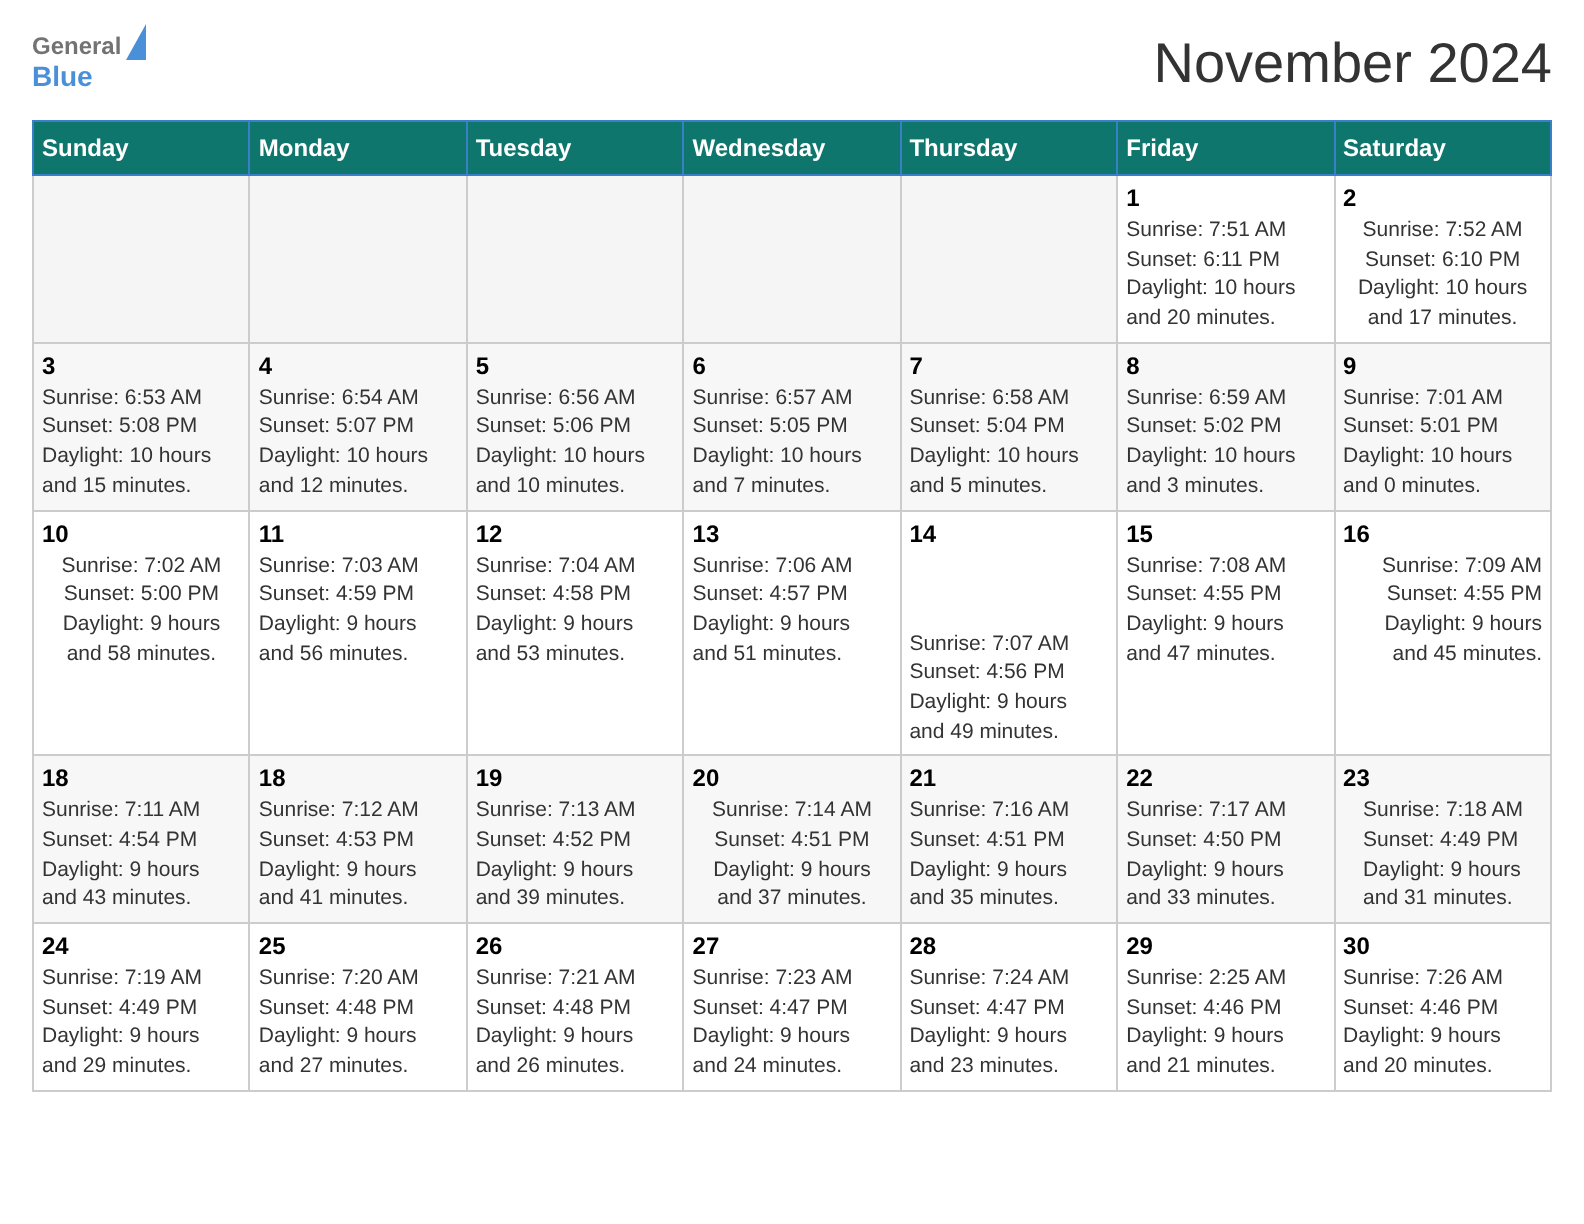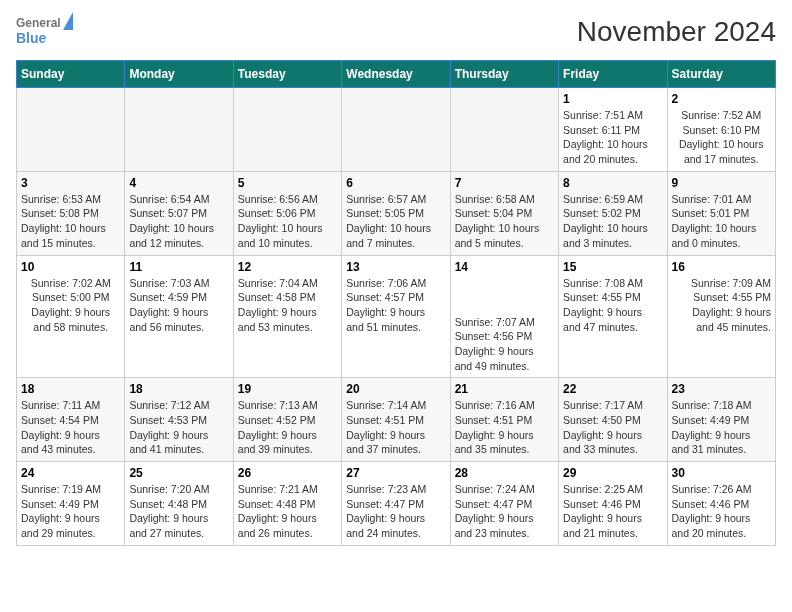--- a/index.html
+++ b/index.html
@@ -266,42 +266,42 @@
         </td>
         <td>
           <span class="day-num">19</span>
           <div class="day-info" style="white-space: pre-line;">Sunrise: 7:13 AM
 Sunset: 4:52 PM
 Daylight: 9 hours
 and 39 minutes.</div>
         </td>
         <td>
           <span class="day-num">20</span>
-          <div class="day-info" style="white-space: pre-line;">Sunrise: 7:14 AM
+          <div class="day-info" style="white-space: pre-line; text-align: center;">Sunrise: 7:14 AM
 Sunset: 4:51 PM
 Daylight: 9 hours
 and 37 minutes.</div>
         </td>
         <td>
           <span class="day-num">21</span>
           <div class="day-info" style="white-space: pre-line;">Sunrise: 7:16 AM
 Sunset: 4:51 PM
 Daylight: 9 hours
 and 35 minutes.</div>
         </td>
         <td>
           <span class="day-num">22</span>
           <div class="day-info" style="white-space: pre-line;">Sunrise: 7:17 AM
 Sunset: 4:50 PM
 Daylight: 9 hours
 and 33 minutes.</div>
         </td>
         <td>
           <span class="day-num">23</span>
-          <div class="day-info" style="white-space: pre-line;">Sunrise: 7:18 AM
+          <div class="day-info" style="white-space: pre-line; margin-left: 10px;">Sunrise: 7:18 AM
 Sunset: 4:49 PM
 Daylight: 9 hours
 and 31 minutes.</div>
         </td>
       </tr>
       <tr>
         <td>
           <span class="day-num">24</span>
           <div class="day-info" style="white-space: pre-line;">Sunrise: 7:19 AM
 Sunset: 4:49 PM

